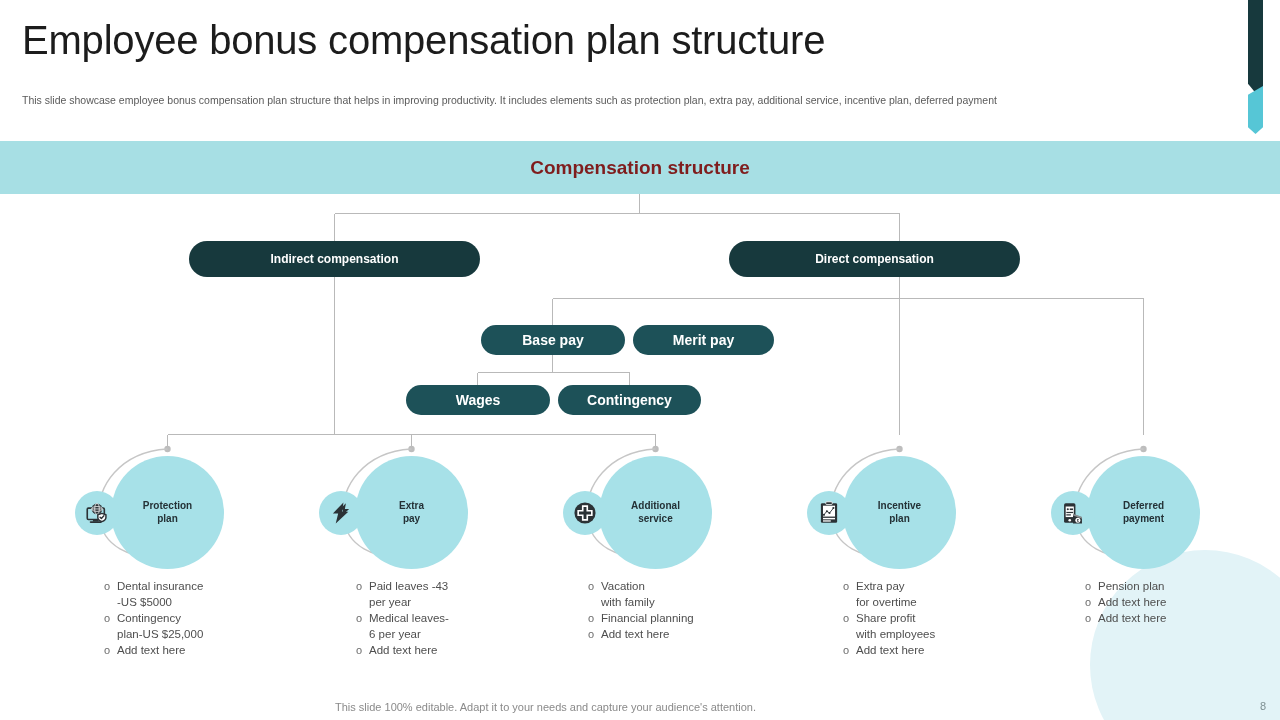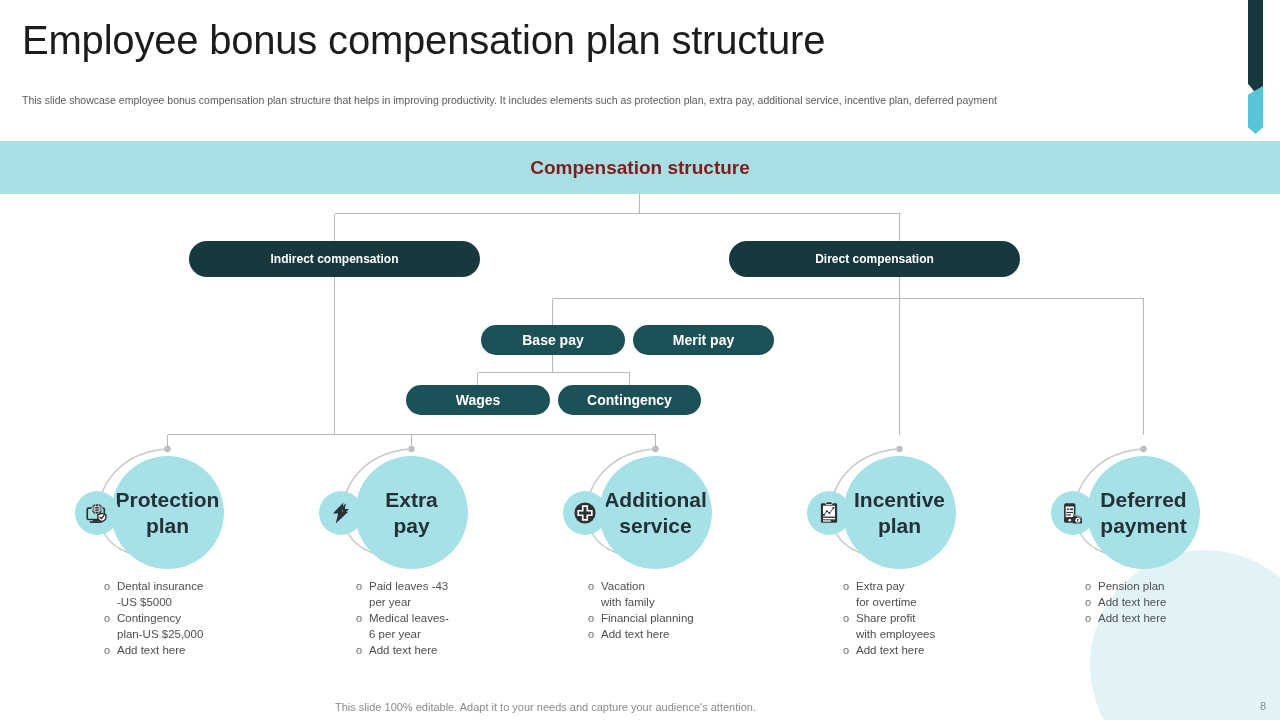--- a/index.html
+++ b/index.html
@@ -97,21 +97,21 @@
   .node { position: absolute; z-index: 4; }
   .node-circle {
     position: absolute;
     width: 113px; height: 113px;
     border-radius: 50%;
     background: #a7e1e8;
     display: flex; align-items: center; justify-content: center;
     text-align: center;
   }
   .node-circle-label {
-    font-size: 21px; font-weight: bold; color: #243136;
+    font-size: 10px; font-weight: bold; color: #243136;
     line-height: 1.22; white-space: pre-line;
   }
   .node-icon-badge {
     position: absolute;
     width: 44px; height: 44px;
     border-radius: 50%;
     background: #a7e1e8;
     display: flex; align-items: center; justify-content: center;
     z-index: 6;
   }

